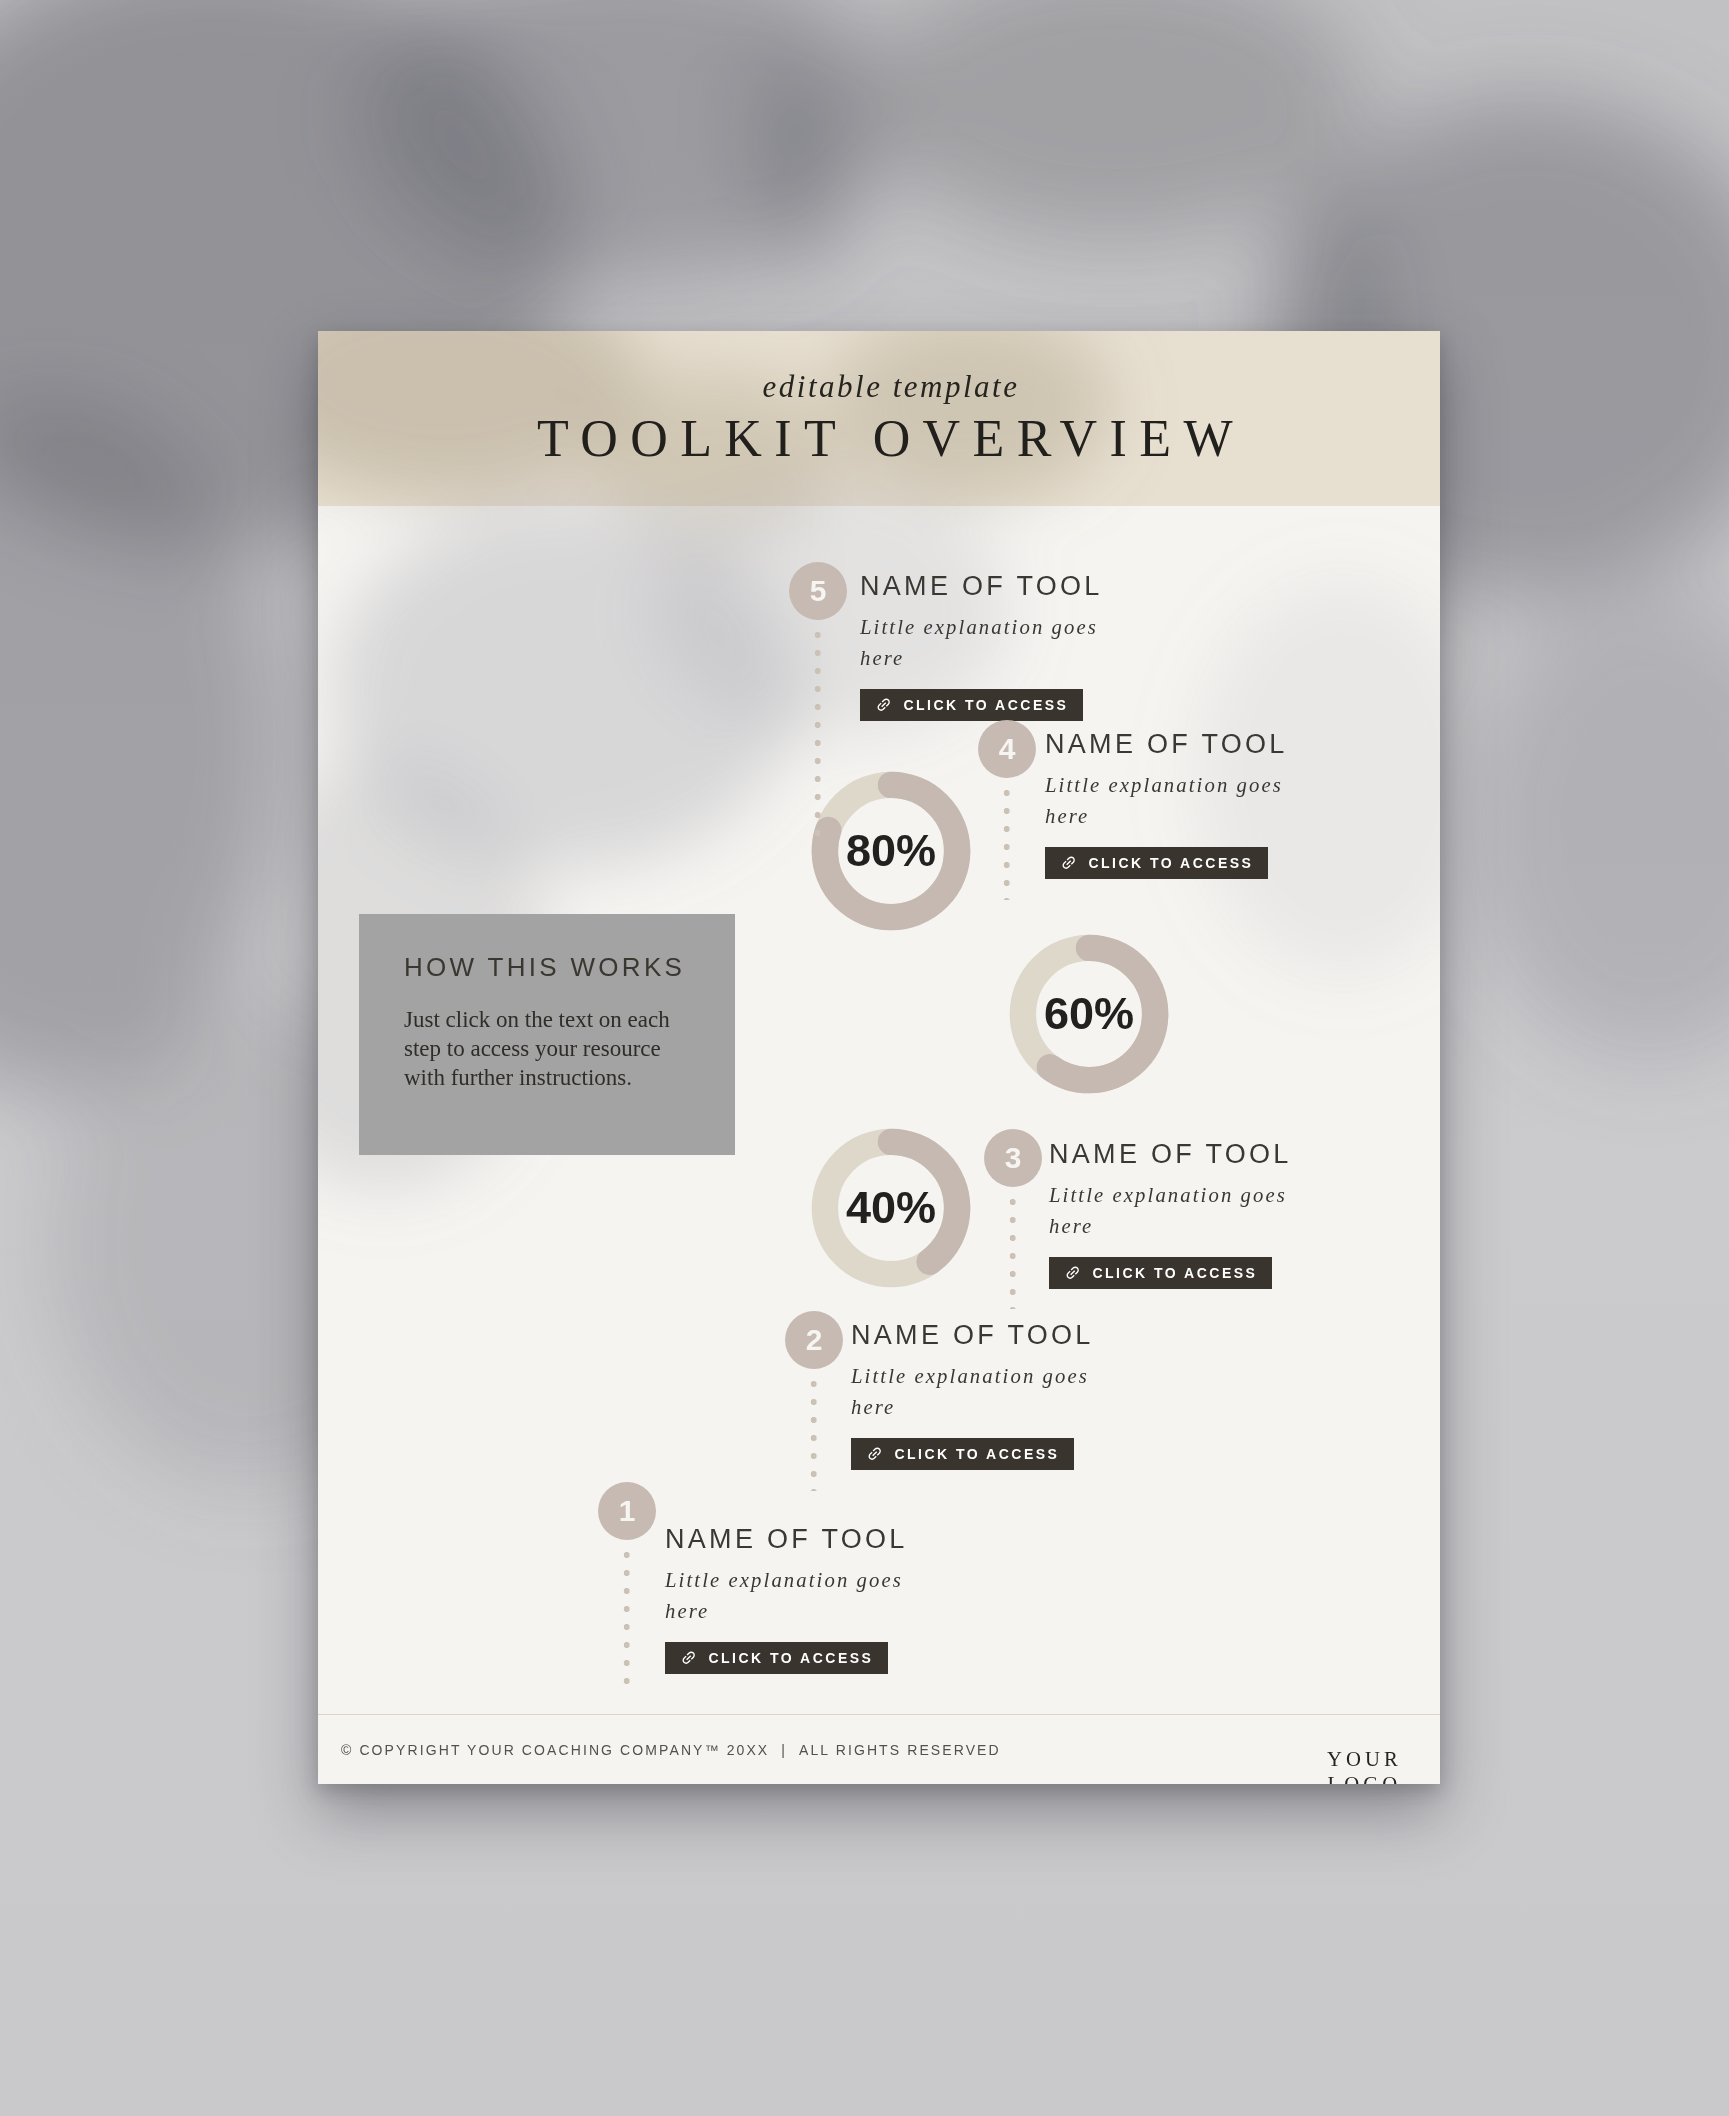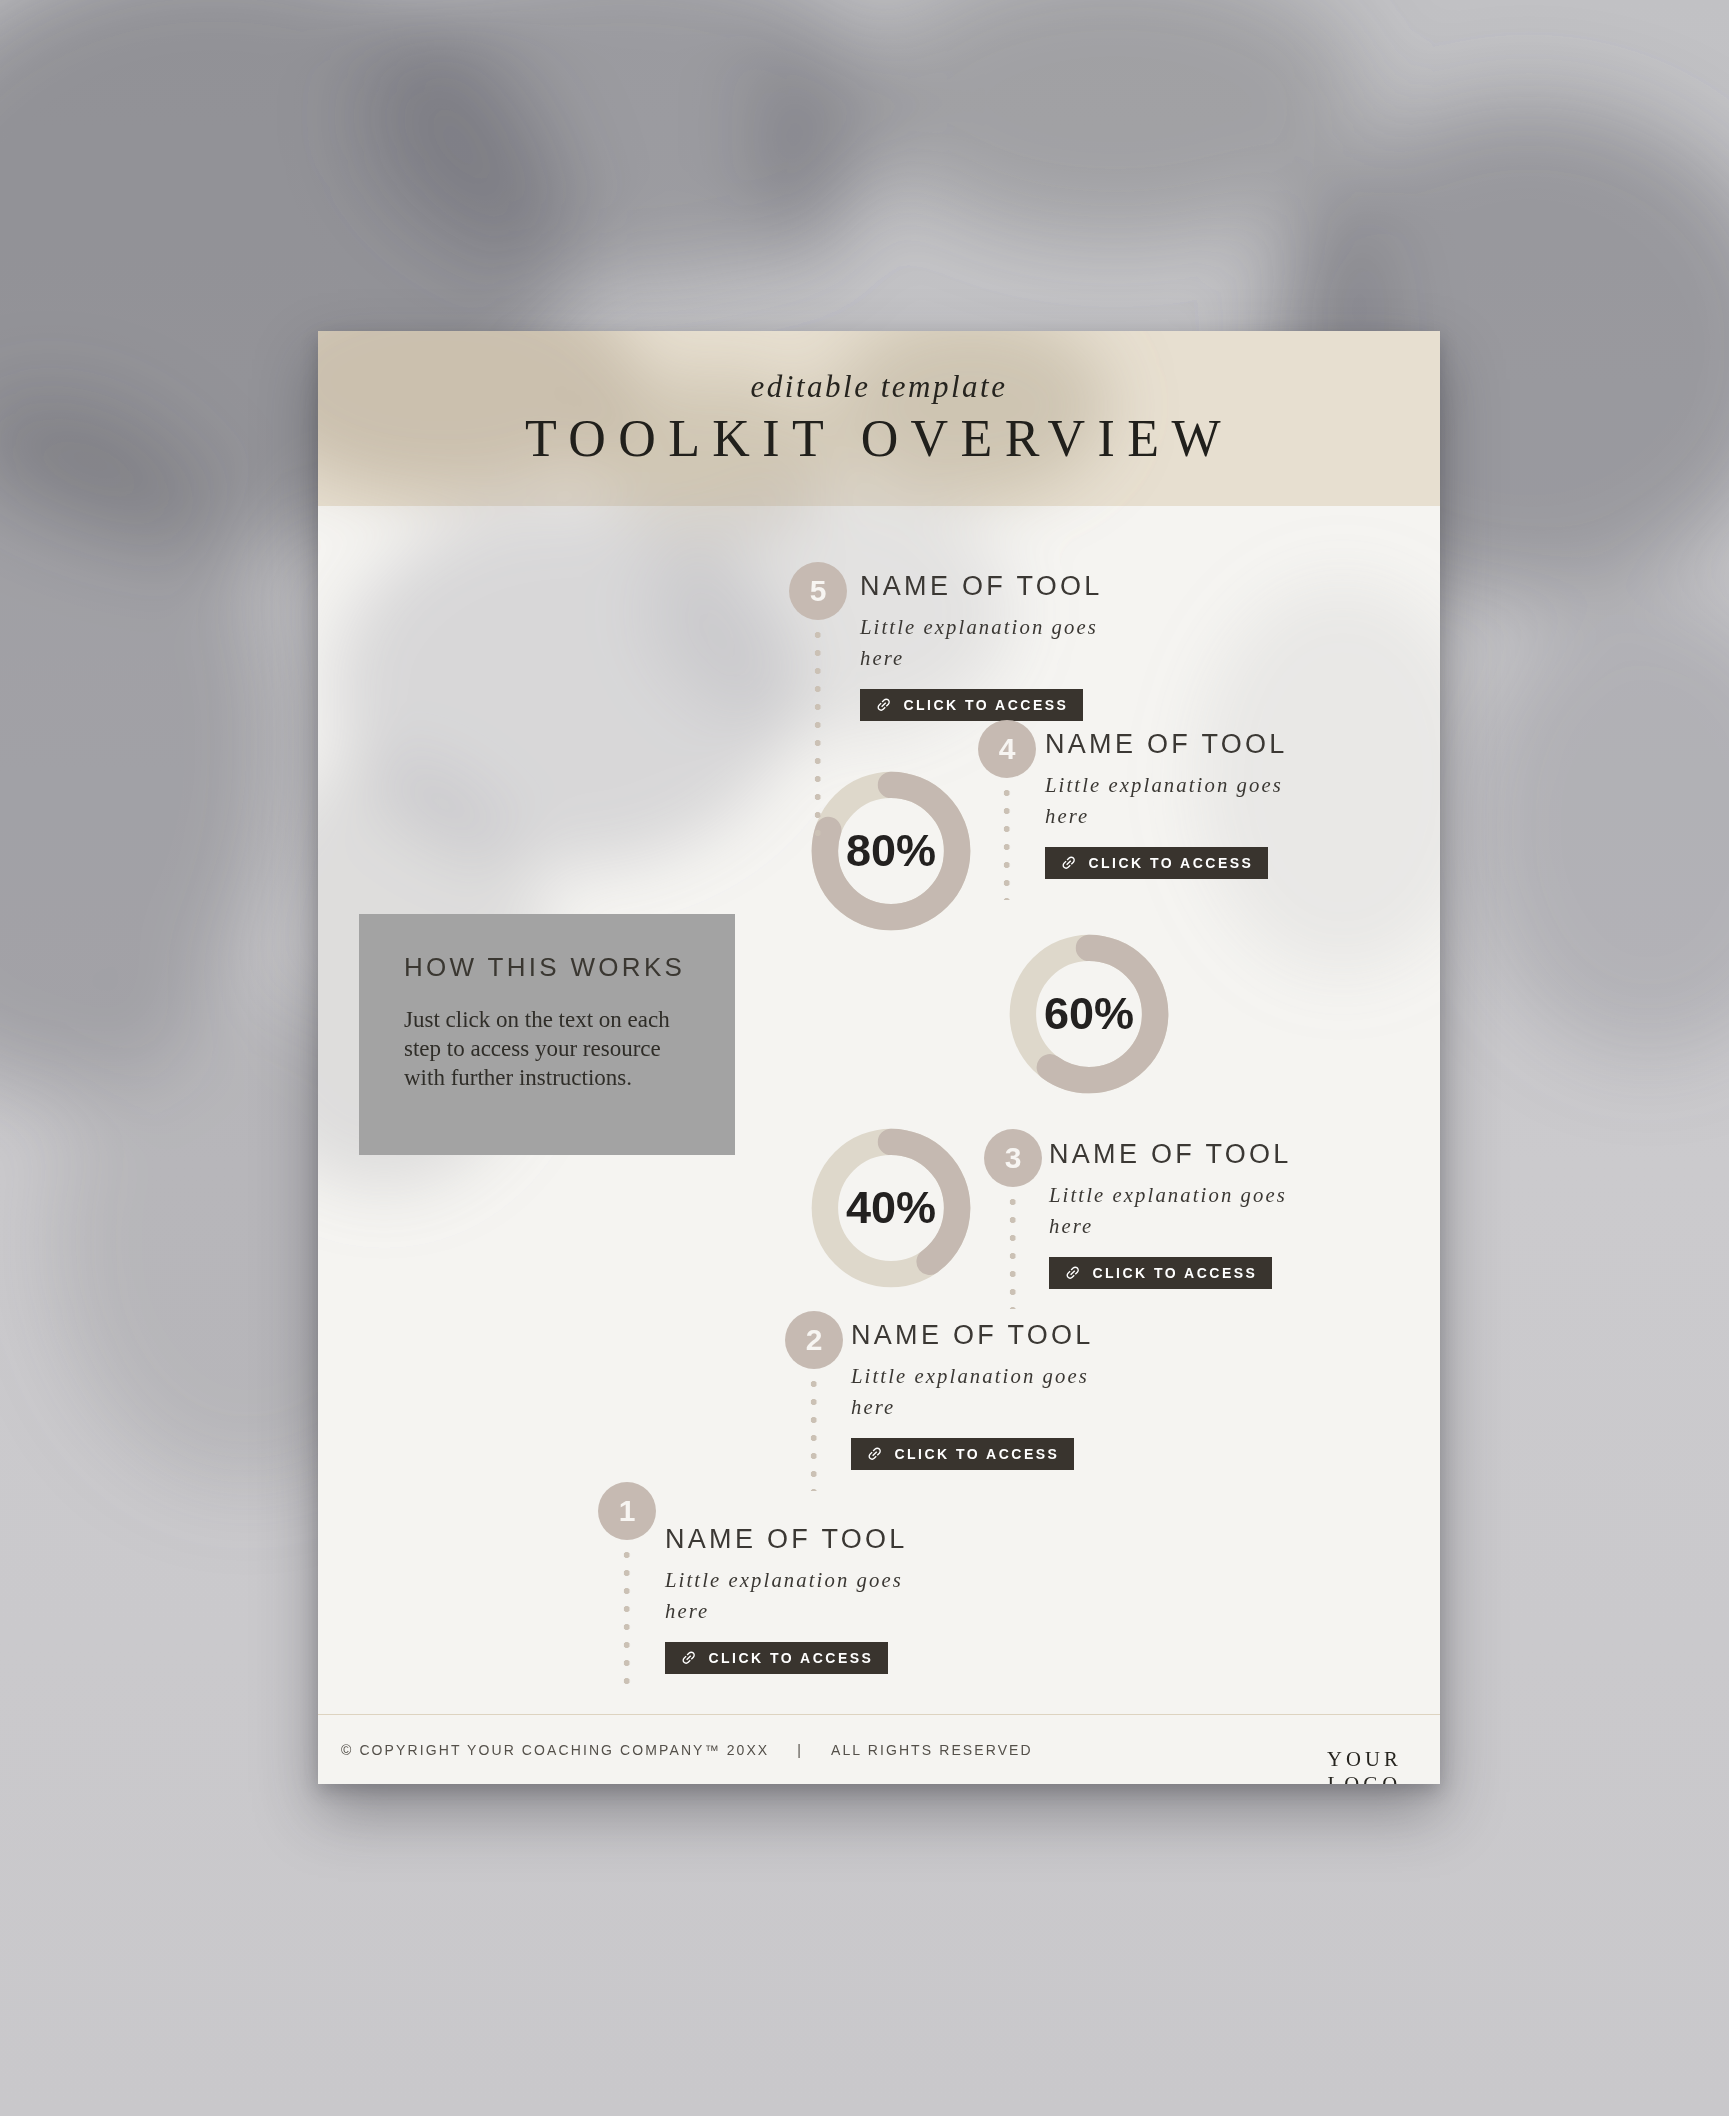--- a/index.html
+++ b/index.html
@@ -16,21 +16,21 @@
   
   .paper{
     position:absolute;left:318px;top:331px;width:1122px;height:1453px;
     background:#f5f4f1;overflow:hidden;
     box-shadow:0 28px 58px rgba(40,40,48,.38),0 6.6px 16.5px rgba(40,40,48,.22);
     z-index:1;
   }
   .band-bg{position:absolute;left:0;top:0;width:100%;height:175px;background:#e7dfd0;z-index:0;}
   .paper-shadows{position:absolute;inset:0;z-index:1;pointer-events:none;}
   .band-text{
-    position:absolute;left:0;top:0;width:100%;height:175px;z-index:2;
+    position:absolute;left:12px;top:0;width:100%;height:175px;z-index:2;
     display:flex;flex-direction:column;align-items:center;justify-content:center;
   }
   .eyebrow{
     font-family:"Liberation Serif",serif;font-style:italic;
     font-size:31px;letter-spacing:2.5px;color:#26241f;
   }
   .page-title{
     margin:3.3px 0 0;font-family:"Liberation Serif",serif;font-weight:400;
     font-size:52px;letter-spacing:12.4px;color:#21201c;white-space:nowrap;
   }
@@ -84,21 +84,21 @@
     margin:0;font-family:Liberation Serif, serif;font-size:23px;line-height:1.28;
     color:#2f2d28;max-width:273px;
   }
   
   .page-footer{
     position:absolute;left:0;top:1383px;width:100%;height:70px;z-index:3;
     border-top:1.7px solid #ddd3c0;box-sizing:border-box;
     display:flex;align-items:center;justify-content:space-between;
     padding:0 38px 0 23px;
   }
-  .copyright{display:flex;gap:28px;font-size:14px;letter-spacing:2.1px;color:#54504a;white-space:nowrap;}
+  .copyright{display:flex;gap:12px;font-size:14px;letter-spacing:2.1px;color:#54504a;white-space:nowrap;}
   .footer-logo{
     font-family:"Liberation Serif",serif;font-size:20.7px;letter-spacing:4.1px;
     color:#26241f;text-align:center;line-height:1.2;margin-top:44px;
   }
 </style>
 </head>
 <body>
 
 <div class="canvas">
 

